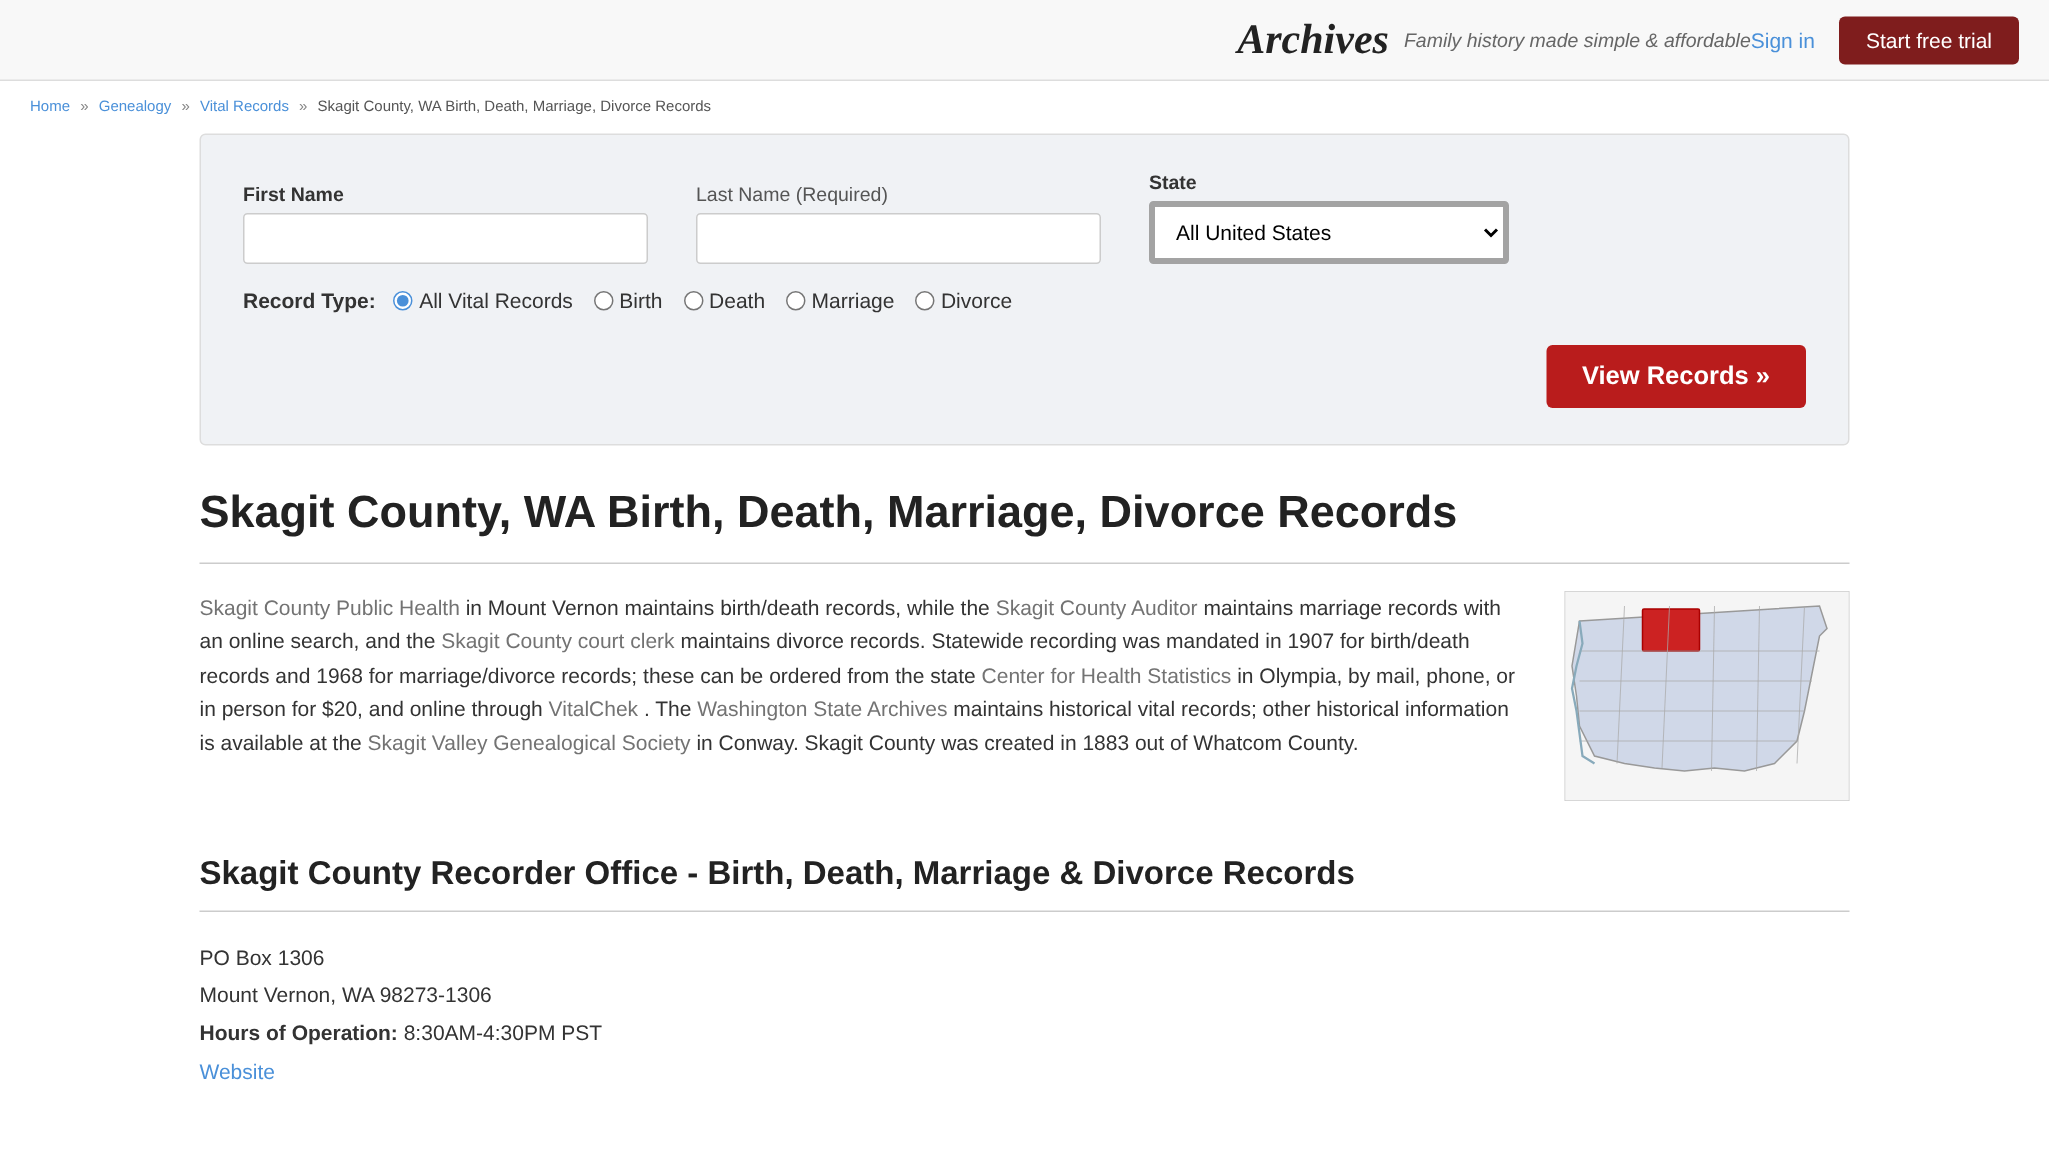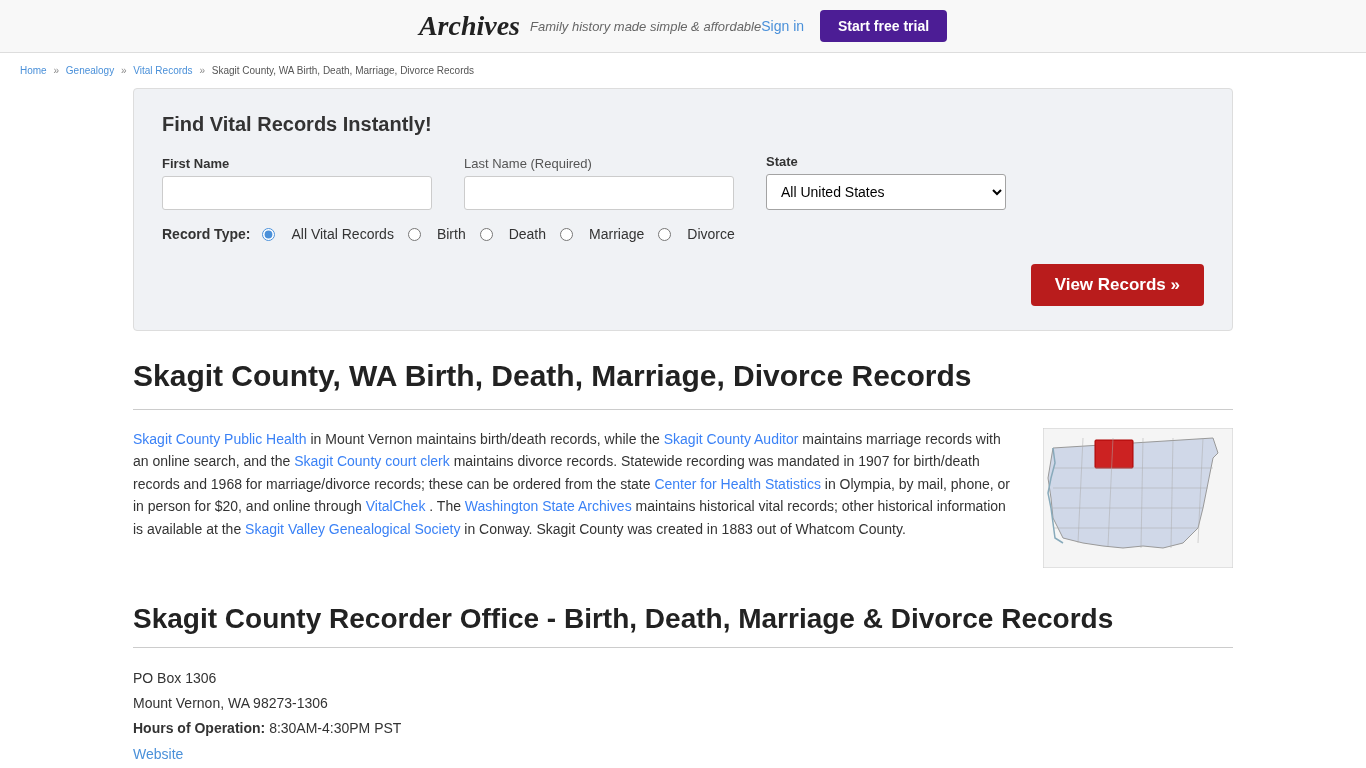--- a/index.html
+++ b/index.html
@@ -5,21 +5,21 @@
     * { margin: 0; padding: 0; box-sizing: border-box; }
     body { font-family: Arial, sans-serif; font-size: 14px; color: #333; background: #fff; }
 
     
     #header {
       background: #f8f8f8;
       border-bottom: 1px solid #ddd;
       padding: 10px 20px;
       display: flex;
       align-items: center;
-      justify-content: center;
+      justify-content: flex-end;
     }
     #header-left {
       display: flex;
       align-items: center;
       gap: 10px;
     }
     .archives-logo {
       font-size: 28px;
       font-weight: bold;
       color: #222;
@@ -37,27 +37,27 @@
       display: flex;
       align-items: center;
       gap: 16px;
     }
     .sign-in-link {
       color: #4a90d9;
       text-decoration: none;
       font-size: 14px;
     }
     .start-trial-btn {
-      background: #4c1d95;
+      background: #7f1d1d;
       color: white;
       border: none;
       padding: 8px 18px;
       border-radius: 4px;
       font-size: 14px;
-      font-weight: bold;
+      font-weight: normal;
       cursor: pointer;
     }
 
     
     #breadcrumb {
       padding: 12px 20px;
       font-size: 10px;
       color: #555;
     }
     #breadcrumb a {
@@ -117,21 +117,21 @@
       width: 270px;
       padding: 8px 10px;
       border: 1px solid #ccc;
       border-radius: 3px;
       font-size: 14px;
       background: #fff;
     }
     .field-group select {
       width: 240px;
       padding: 8px 10px;
-      border: 1px solid #a3a3a3;
+      border: 4px solid #a3a3a3;
       border-radius: 3px;
       font-size: 14px;
       background: #fff;
       cursor: pointer;
     }
     .record-type-row {
       display: flex;
       align-items: center;
       gap: 0;
       margin-bottom: 4px;
@@ -139,21 +139,21 @@
     }
     .record-type-label {
       font-weight: bold;
       font-size: 14px;
       margin-right: 12px;
       color: #333;
     }
     .radio-group {
       display: flex;
       align-items: center;
-      gap: 16px;
+      gap: 4px;
       margin-right: 14px;
       font-size: 14px;
     }
     .radio-group input[type="radio"] {
       cursor: pointer;
       accent-color: #4a90d9;
     }
     .view-records-btn {
       background: #b91c1c;
       color: white;
@@ -191,40 +191,40 @@
       gap: 24px;
       margin-bottom: 32px;
     }
     #content-text {
       flex: 1;
       font-size: 14px;
       line-height: 1.6;
       color: #333;
     }
     #content-text a {
-      color: #3b82f6;
+      color: #737373;
       text-decoration: none;
     }
     #map-container {
       width: 190px;
       flex-shrink: 0;
     }
 
     
     #wa-map {
       width: 190px;
       height: 140px;
     }
 
     
     #recorder-section {
       margin-top: 24px;
     }
     #recorder-title {
-      font-size: 28px;
+      font-size: 22px;
       font-weight: bold;
       color: #222;
       margin-bottom: 12px;
     }
     #recorder-divider {
       border: none;
       border-top: 1px solid #ccc;
       margin-bottom: 18px;
     }
     #office-info {
@@ -262,21 +262,20 @@
   <a href="#">Genealogy</a>
   <span class="sep">»</span>
   <a href="#">Vital Records</a>
   <span class="sep">»</span>
   <span class="current">Skagit County, WA Birth, Death, Marriage, Divorce Records</span>
 </div>
 
 <div id="main">
 
   <div id="search-box">
-    <h2>Find Vital Records Instantly!</h2>
     <div class="fields-row">
       <div class="field-group">
         <label>First Name</label>
         <input type="text" style="">
       </div>
       <div class="field-group">
         <label>
           <span>Last Name</span>&nbsp;<span style="font-weight:normal;color:#555;">(Required)</span>
         </label>
         <input type="text" style="">

